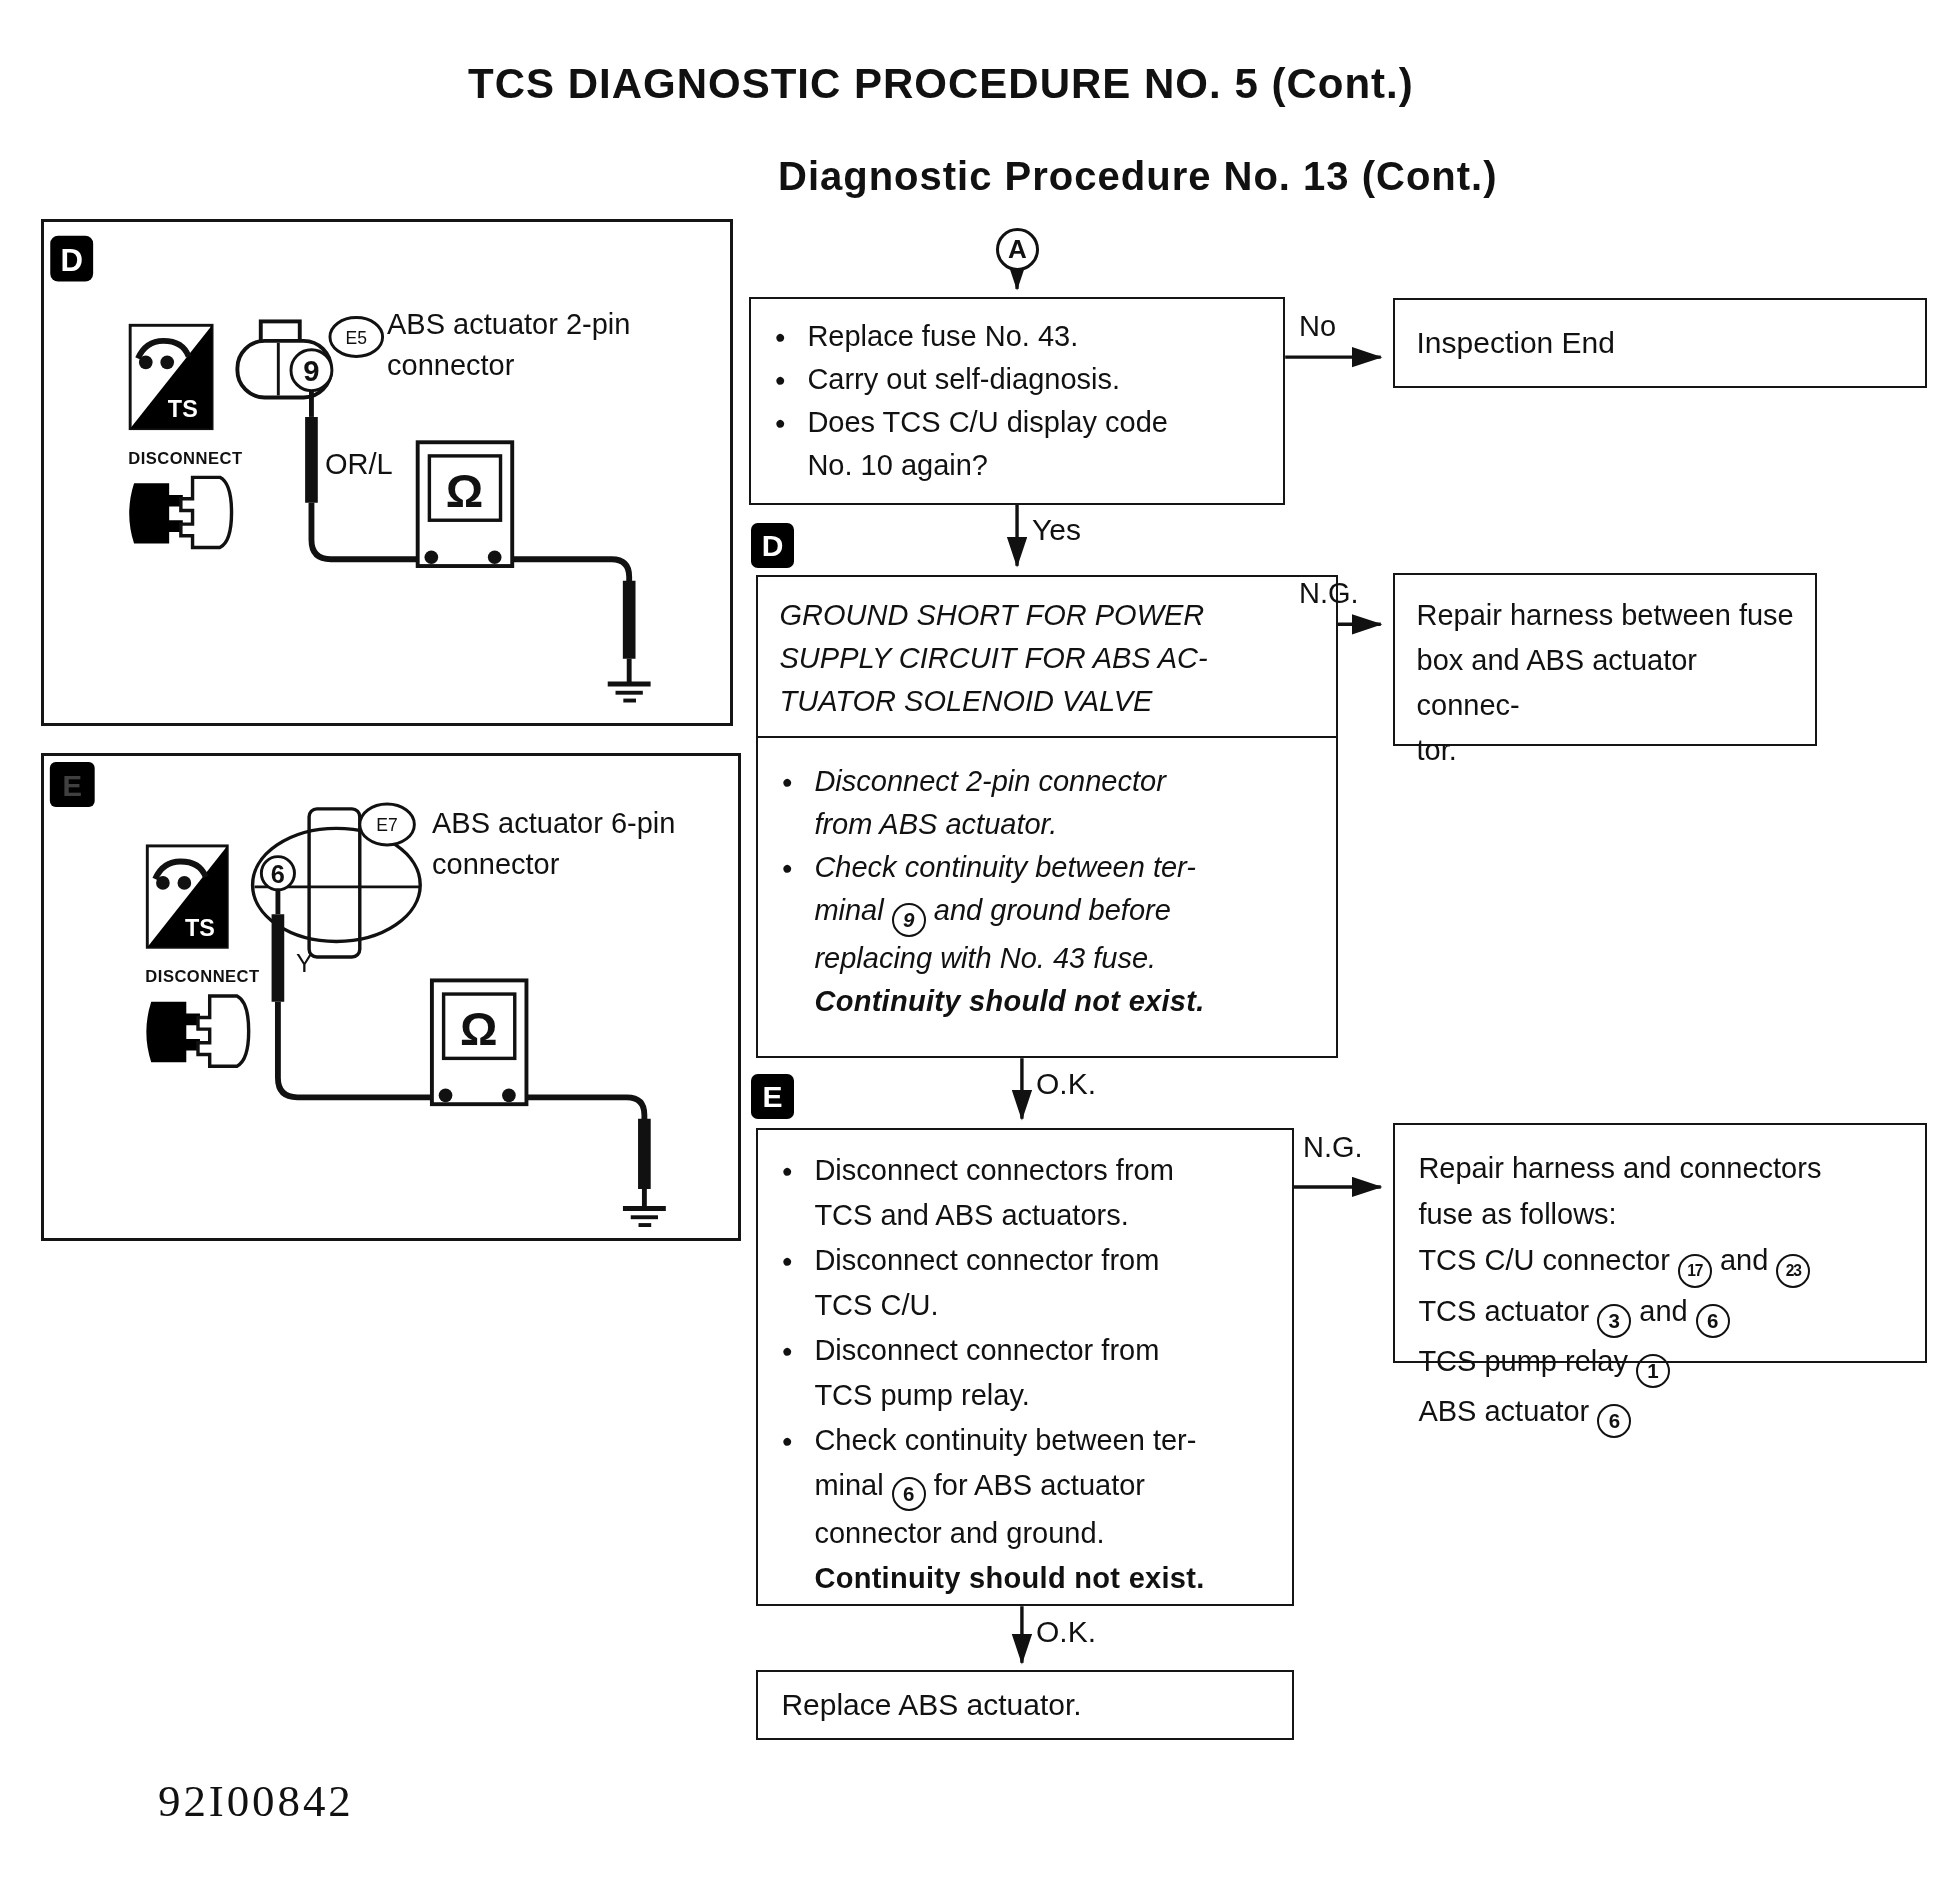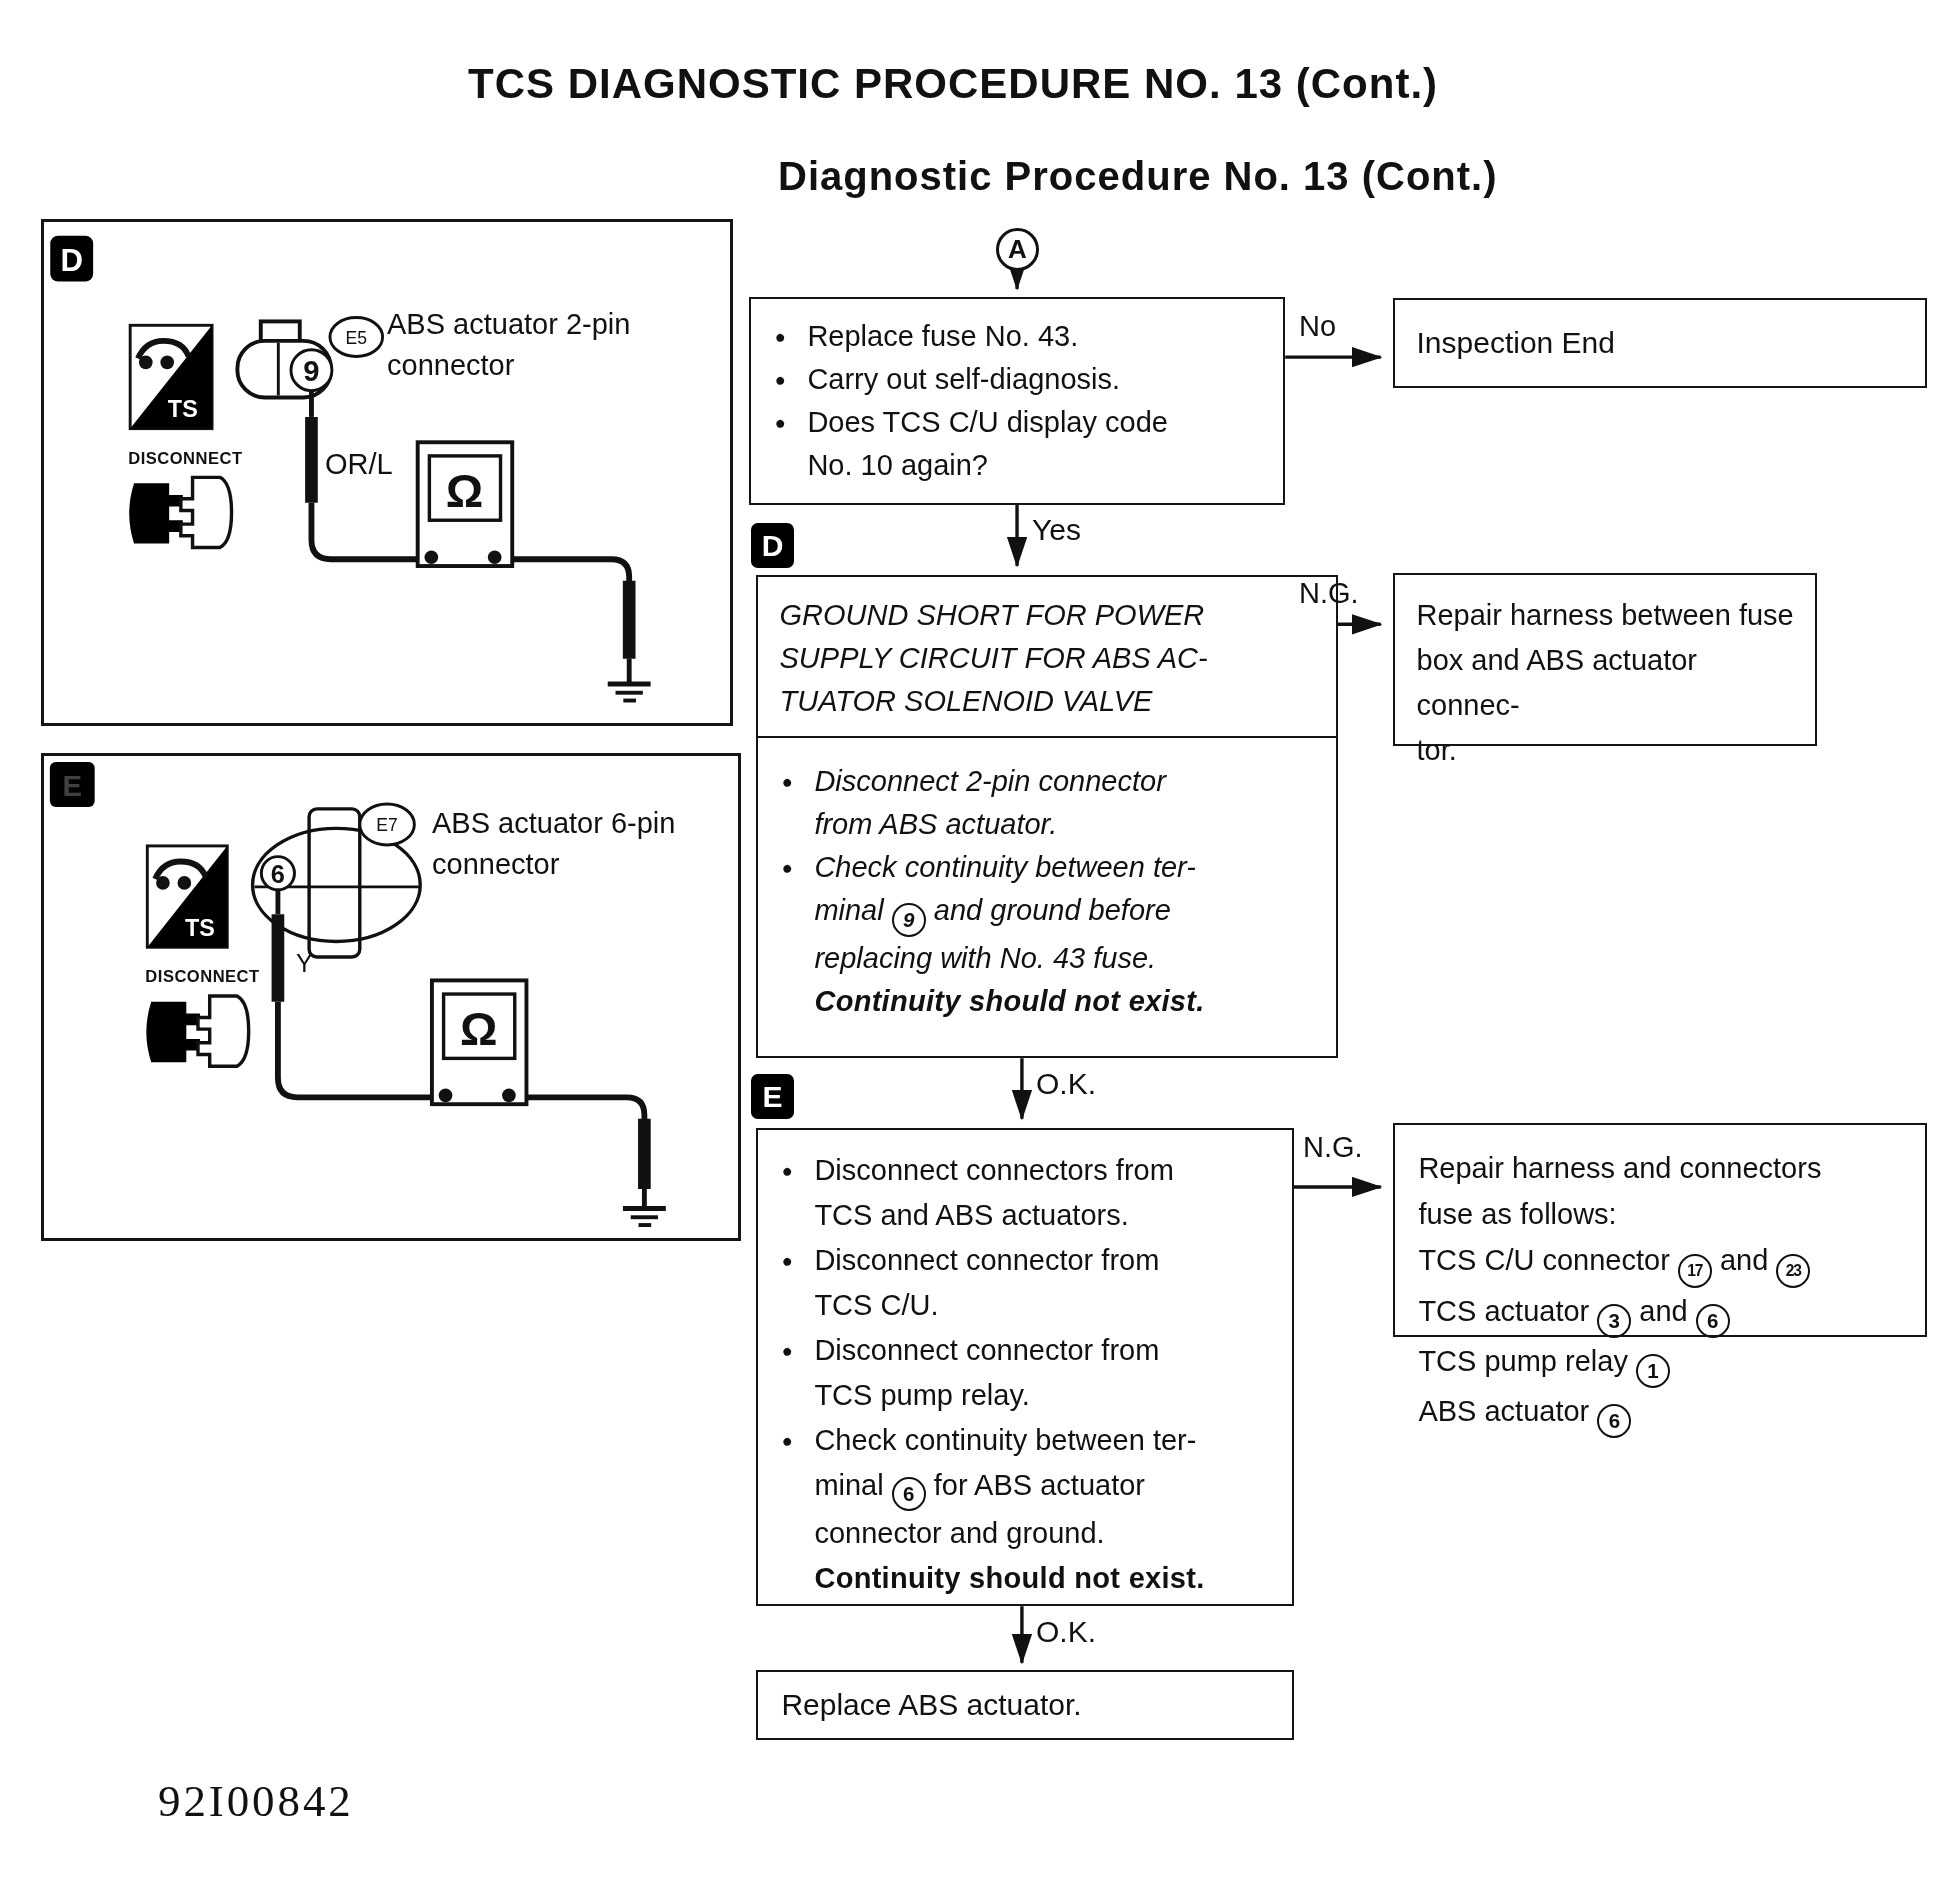--- a/index.html
+++ b/index.html
@@ -36,21 +36,21 @@
   .figcode{position:absolute;font-family:"Liberation Serif","DejaVu Serif",serif;
            font-size:45px;letter-spacing:2.9px;}
   svg text{font-family:"Liberation Sans","DejaVu Sans",sans-serif;}
   .overlay{position:absolute;left:0;top:0;z-index:1;}
 </style>
 </head>
 <body>
 
 <div class="page">
 
-  <div class="abs title" style="left:468px;top:60px;">TCS DIAGNOSTIC PROCEDURE NO. 13 (Cont.)</div>
+  <div class="abs title" style="left:468px;top:60px;">TCS DIAGNOSTIC PROCEDURE NO. 5 (Cont.)</div>
   <div class="abs subtitle" style="left:778px;top:154px;">Diagnostic Procedure No. 13 (Cont.)</div>
 
   <svg class="overlay" width="1959" height="1900" viewBox="0 0 2009 1948">
     <defs>
       <marker id="ah" markerWidth="11" markerHeight="8" refX="8.5" refY="3" orient="auto" markerUnits="strokeWidth">
         <path d="M0,0 L9,3 L0,6 Z" fill="#111"></path>
       </marker>
     </defs>
     <line x1="1043" y1="277" x2="1043" y2="296" stroke="#111" stroke-width="3.5" marker-end="url(#ah)"></line>
     <line x1="1318" y1="366" x2="1416" y2="366" stroke="#111" stroke-width="3.5" marker-end="url(#ah)"></line>
@@ -146,21 +146,21 @@
         </div>
         <div class="fc-item bold">
           <span class="fc-dot hide"></span>
           <span class="fc-text">Continuity should not exist.</span>
         </div>
       </div>
   </div>
 
   <div class="flowlabel" style="left:1303px;top:1131px;">N.G.</div>
 
-  <div class="fcbox" style="left:1393px;top:1123px;width:534px;height:214px;">
+  <div class="fcbox" style="left:1393px;top:1123px;width:534px;height:240px;">
     <div style="padding:19.5px 17.6px 0 23.4px;">
         <div class="fc-line">Repair harness and connectors</div>
         <div class="fc-line">fuse as follows:</div>
         <div class="fc-line">TCS C/U connector <span class="circ circ2">17</span> and <span class="circ circ2">23</span></div>
         <div class="fc-line">TCS actuator <span class="circ">3</span> and <span class="circ">6</span></div>
         <div class="fc-line">TCS pump relay <span class="circ">1</span></div>
         <div class="fc-line">ABS actuator <span class="circ">6</span></div>
       </div>
   </div>
 

